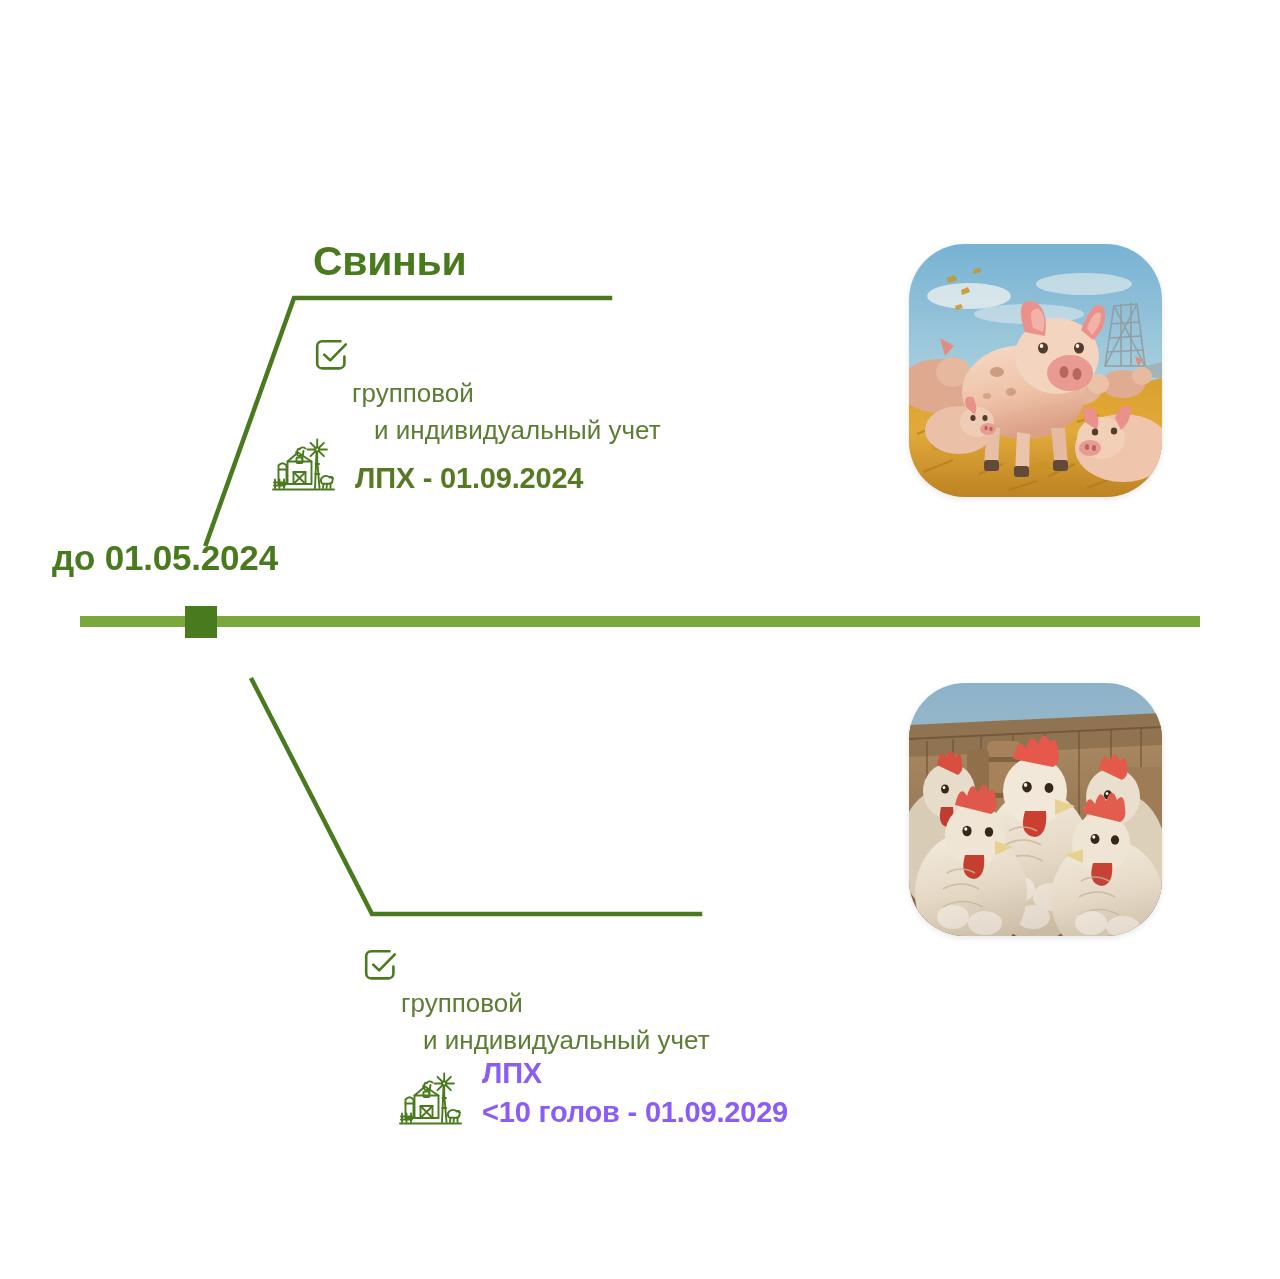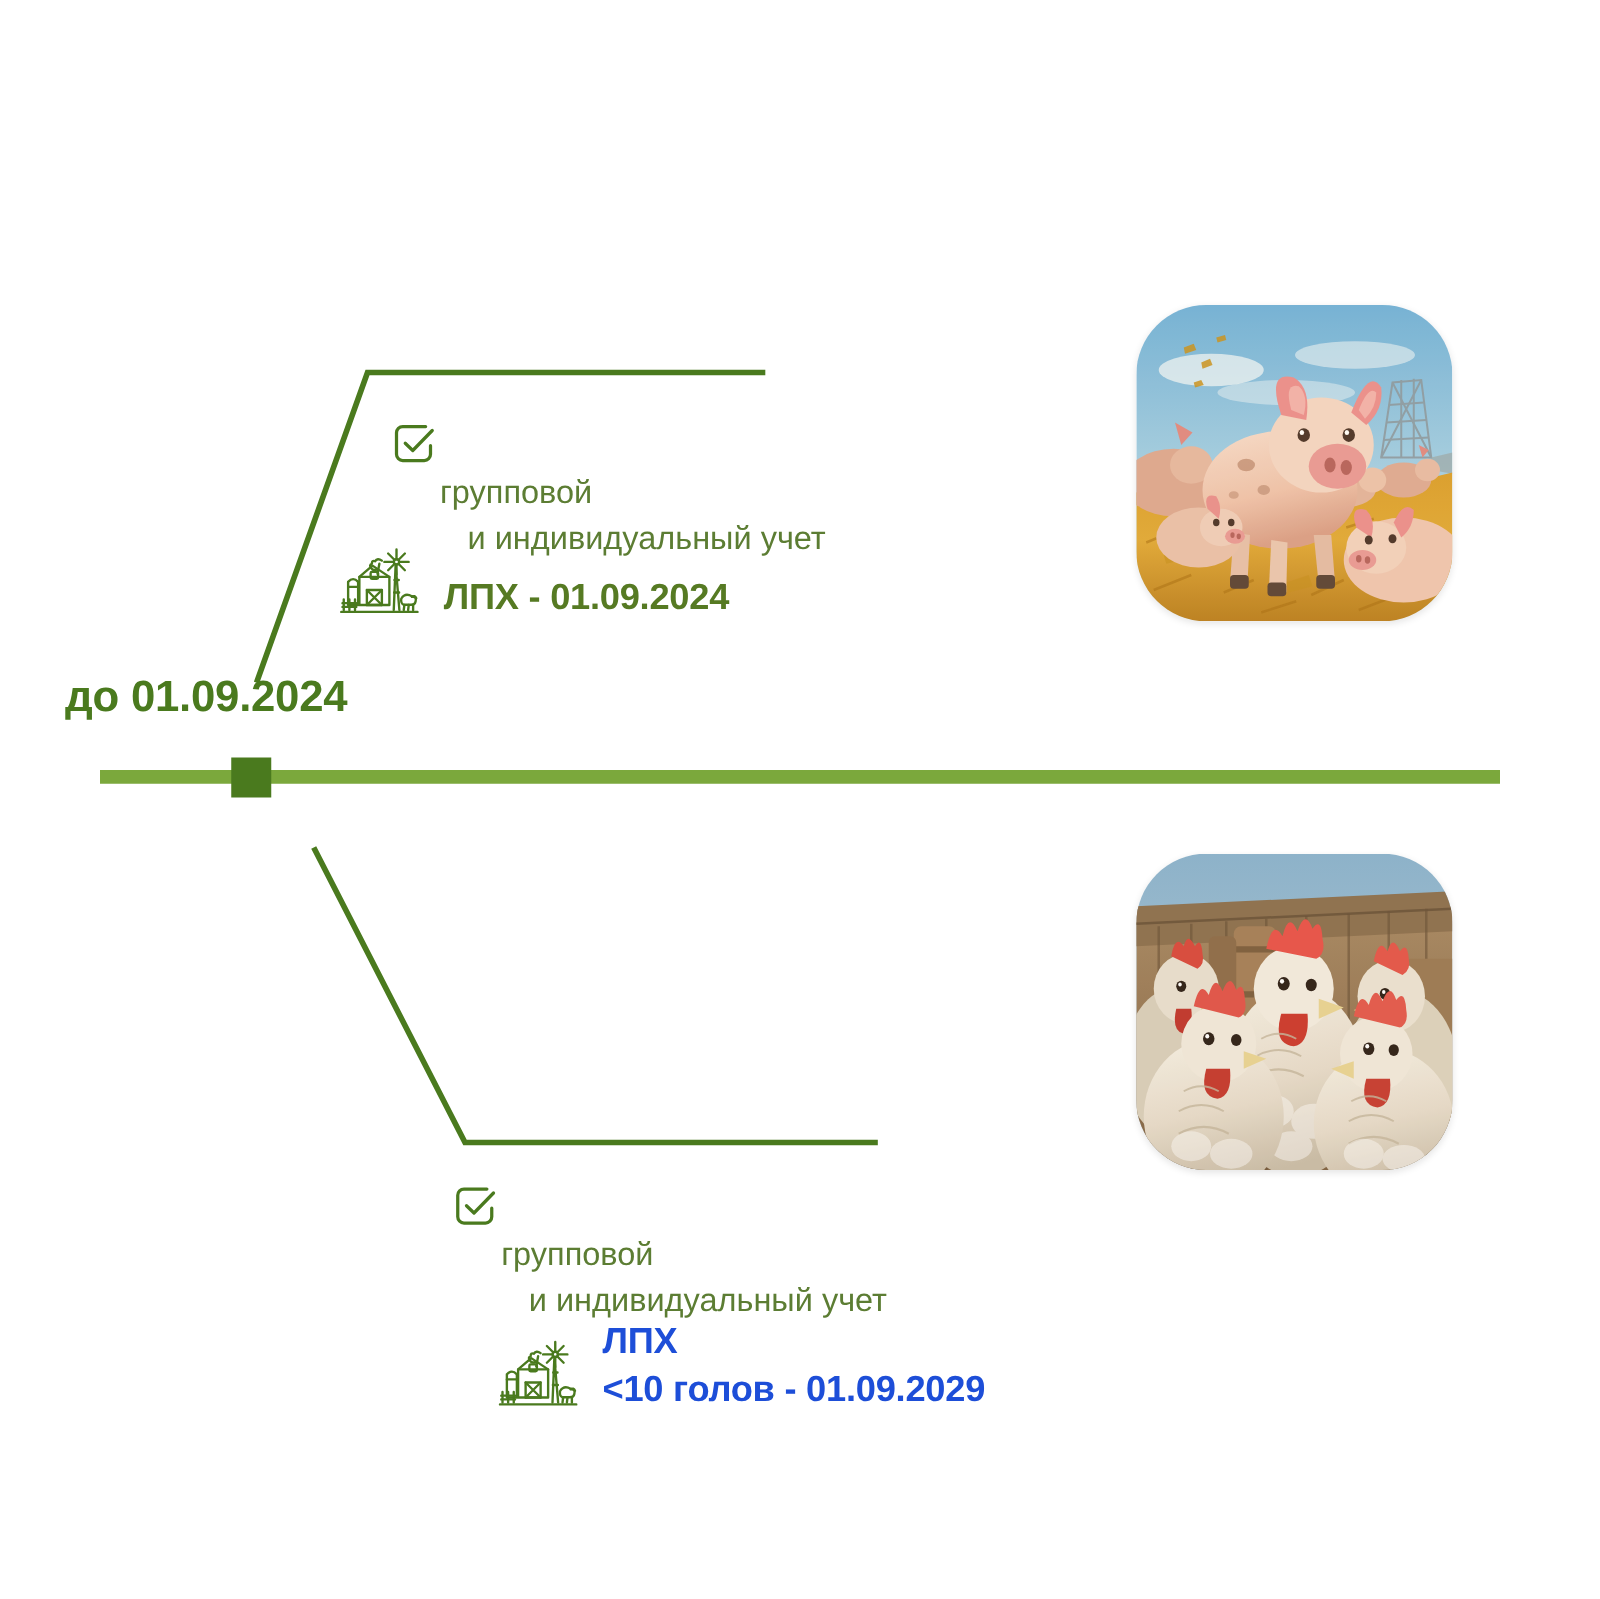--- a/index.html
+++ b/index.html
@@ -69,21 +69,21 @@
     gap: 18px;
   }
   .farm-text {
     color: #567a23;
     font-size: 29px;
     font-weight: bold;
     line-height: 39px;
     letter-spacing: -0.2px;
   }
   .farm-text-sm {
-    color: #1d4ed8;
+    color: #8b5cf6;
     font-size: 29px;
     font-weight: bold;
     line-height: 39px;
     letter-spacing: -0.2px;
   }
 
   
   #timeline-line {
     position: absolute;
     left: 80px;
@@ -121,20 +121,21 @@
   }
   #photo-pigs { left: 909px; top: 244px; }
   #photo-birds { left: 909px; top: 683px; }
   .photo-card svg { display: block; }
 </style>
 </head>
 <body>
 
 <div id="stage">
 
+  <div id="pigs-title" class="sec-title">Свиньи</div>
 
   <svg class="bracket" id="pigs-bracket" width="420" height="260" style="left:198px; top:292px;" viewBox="0 0 420 260">
     <path d="M 8 252 L 96 6 L 412 6" fill="none" stroke="#4a7a1e" stroke-width="4.5" stroke-linecap="square" stroke-linejoin="miter"></path>
   </svg>
 
   <div class="check-row" id="pigs-check-row" style="left:314px; top:338px;">
     <svg width="34" height="34" viewBox="0 0 34 34">
       <path d="M26.5 3.2 H8.2 C5.4 3.2 3.2 5.4 3.2 8.2 V25.4 C3.2 28.2 5.4 30.4 8.2 30.4 H25.4 C28.2 30.4 30.4 28.2 30.4 25.4 V18.5" fill="none" stroke="#4a7a1e" stroke-width="2.6" stroke-linecap="round"></path>
       <path d="M10.2 16.6 L16.2 22.4 L31.8 6.4" fill="none" stroke="#4a7a1e" stroke-width="2.6" stroke-linecap="round" stroke-linejoin="round"></path>
     </svg>
@@ -303,21 +304,21 @@
         <ellipse cx="77" cy="184" rx="1.7" ry="2.3" fill="#b5625f"></ellipse>
         <ellipse cx="82" cy="185" rx="1.7" ry="2.3" fill="#b5625f"></ellipse>
         <ellipse cx="64" cy="174" rx="2.6" ry="3" fill="#4a342b"></ellipse>
         <ellipse cx="76" cy="174" rx="2.6" ry="3" fill="#4a342b"></ellipse>
       </g>
 
       <rect width="253" height="253" fill="#ffb347" opacity="0.06"></rect>
     </svg>
   </div>
 
-  <div id="timeline-label">до 01.09.2024</div>
+  <div id="timeline-label">до 01.05.2024</div>
   <div id="timeline-line"></div>
   <div id="timeline-marker"></div>
 
 
   <svg class="bracket" id="birds-bracket" width="460" height="250" style="left:248px; top:676px;" viewBox="0 0 460 250">
     <path d="M 4 4 L 124 238 L 452 238" fill="none" stroke="#4a7a1e" stroke-width="4.5" stroke-linecap="square" stroke-linejoin="miter"></path>
   </svg>
 
   <div class="check-row" id="birds-check-row" style="left:363px; top:948px;">
     <svg width="34" height="34" viewBox="0 0 34 34">

